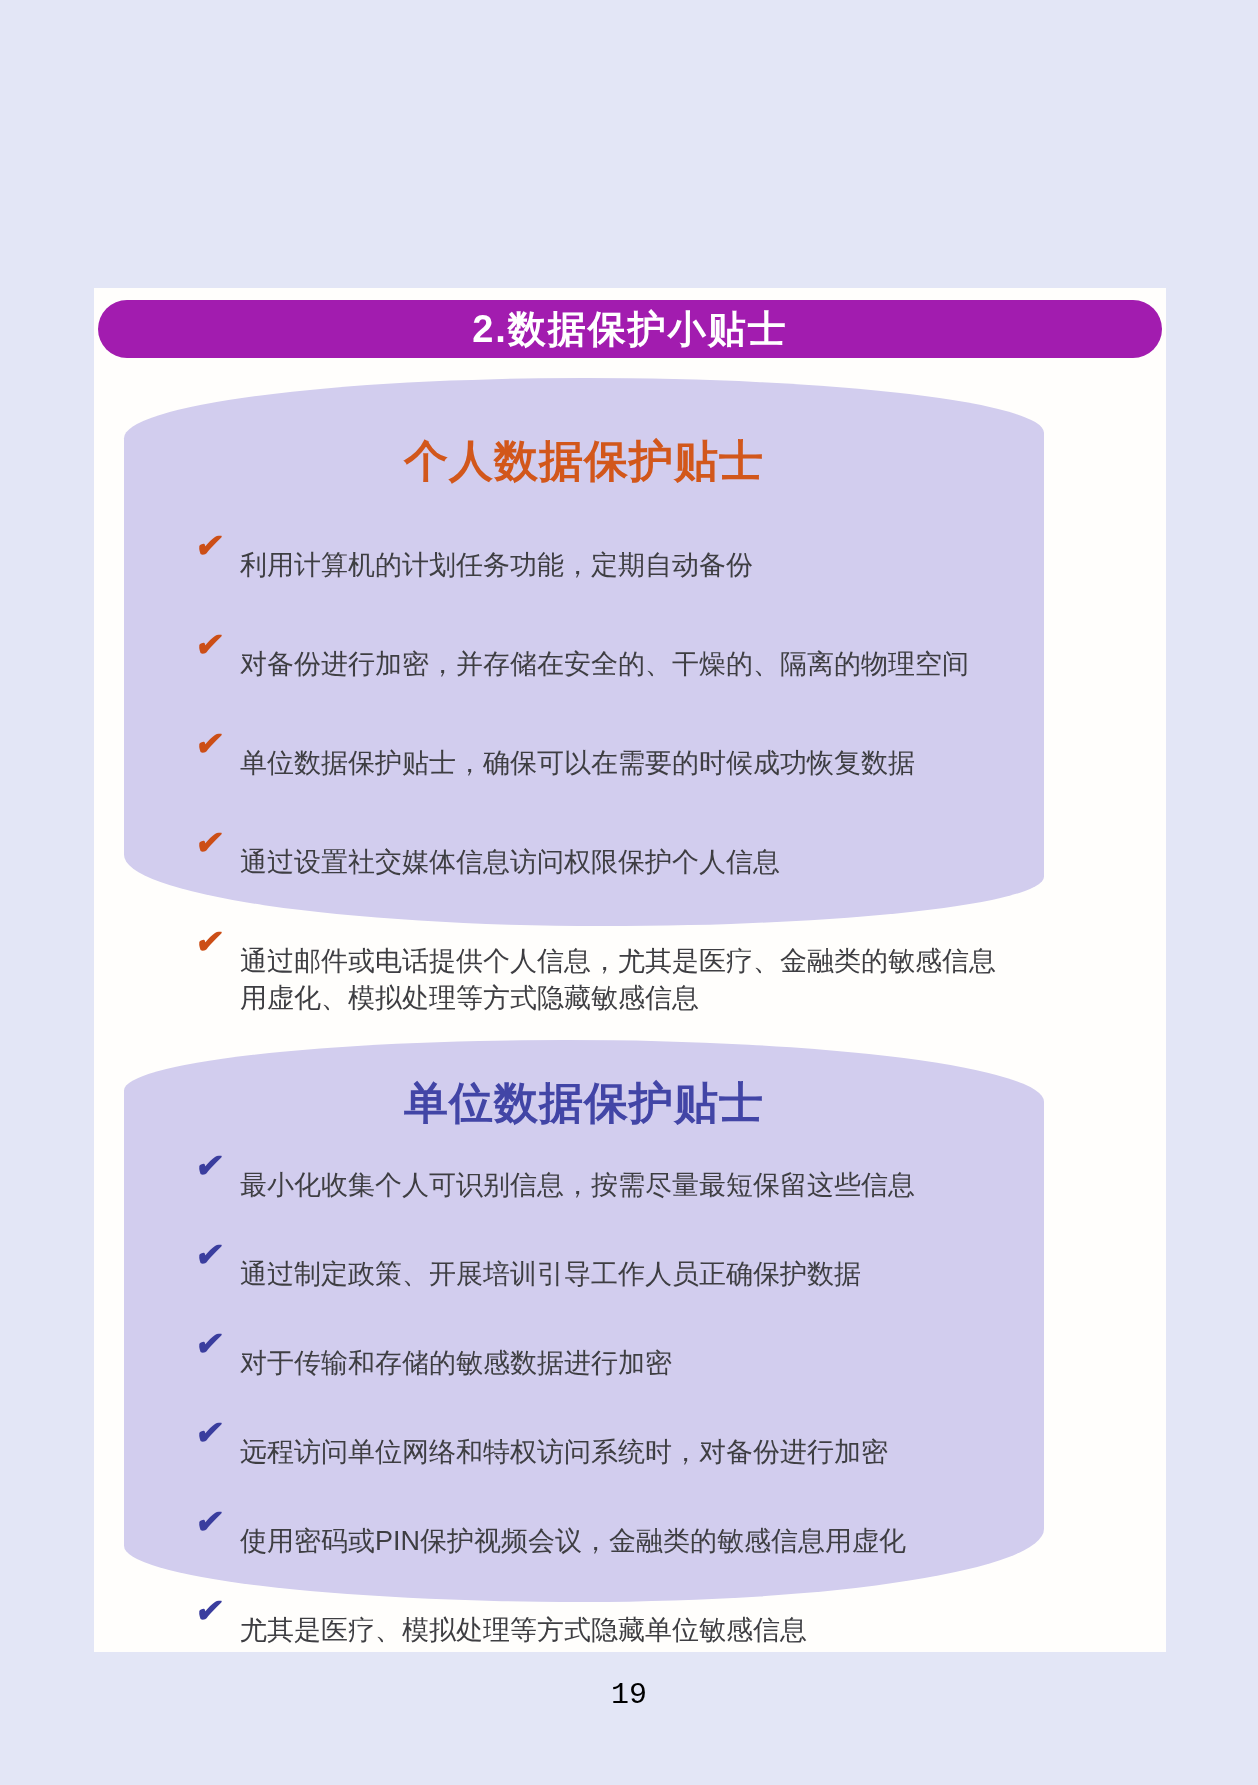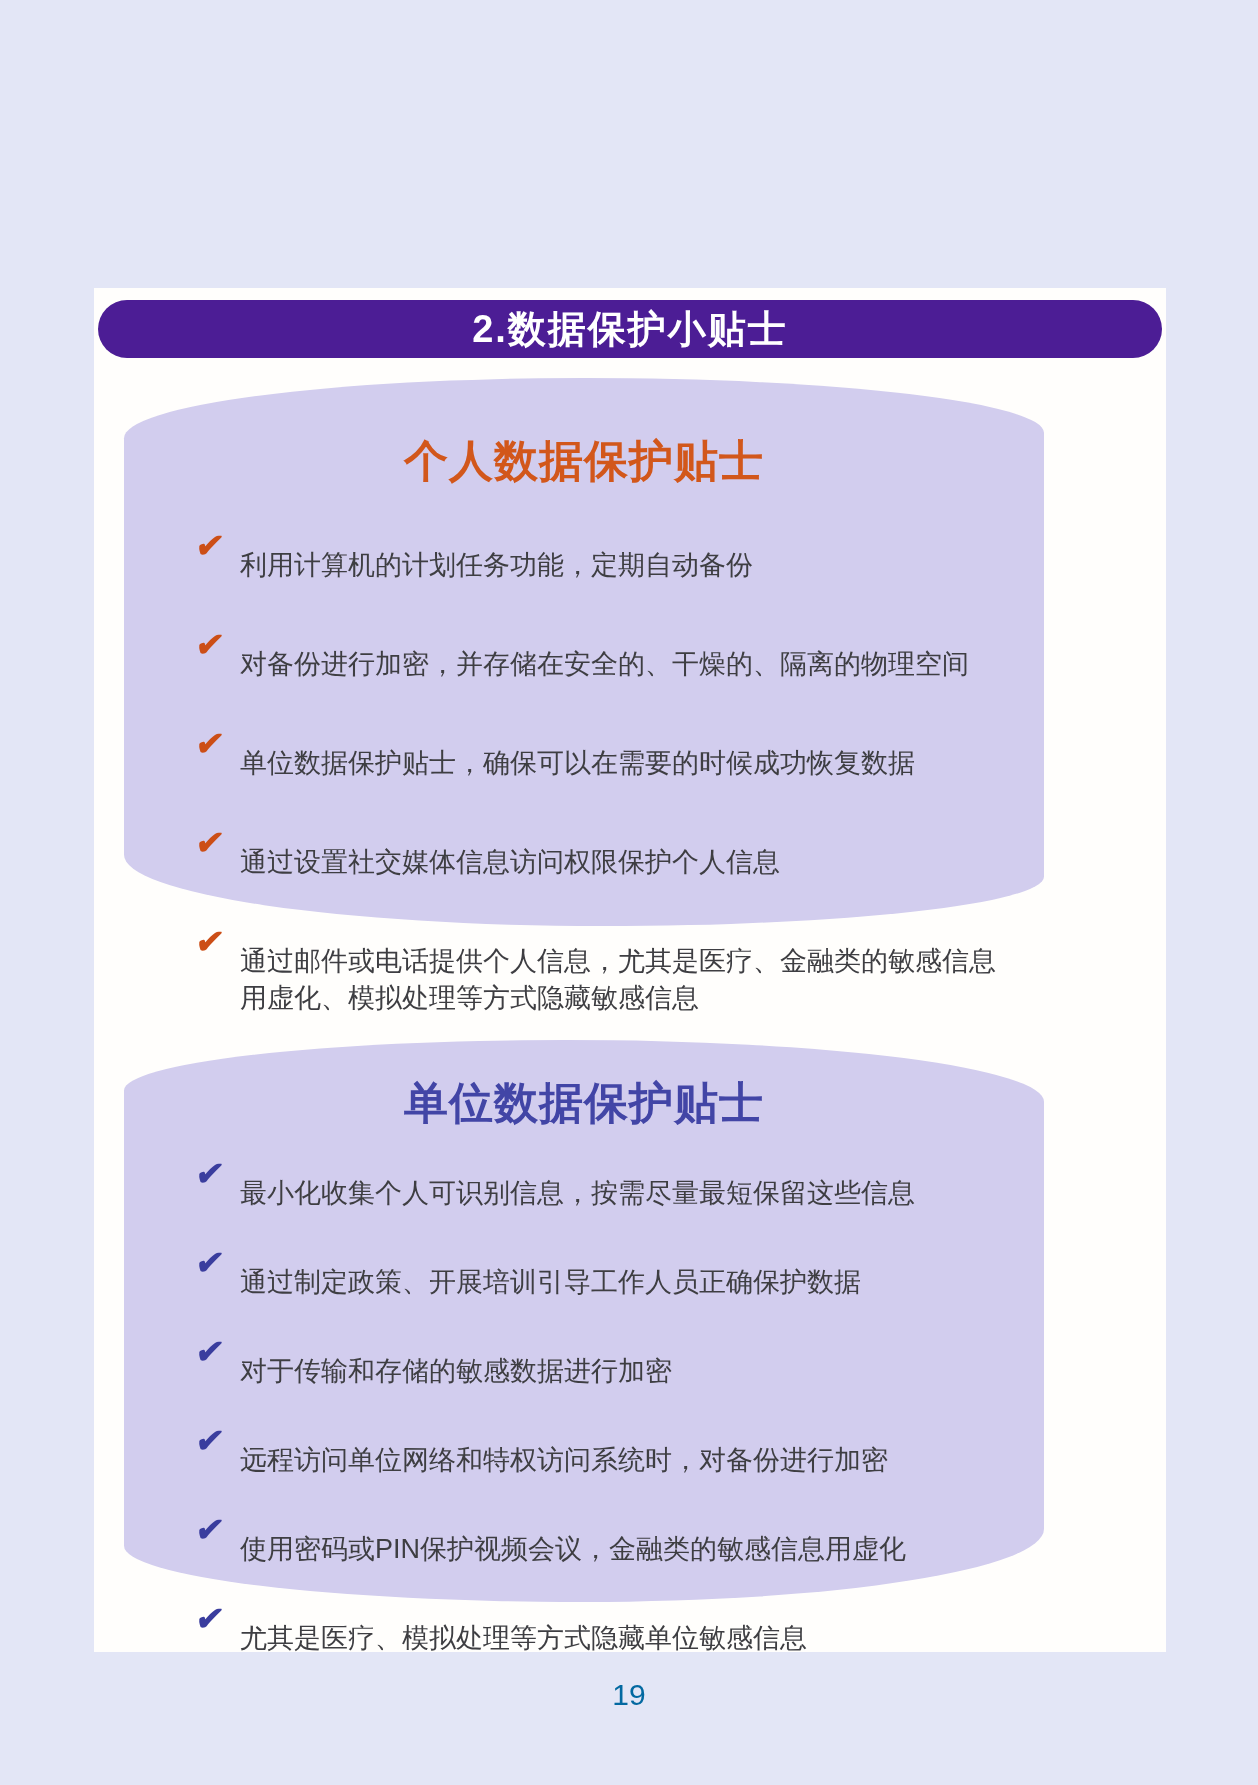--- a/index.html
+++ b/index.html
@@ -11,21 +11,21 @@
     overflow:hidden;
   }
   .card {
     position:absolute; left:94px; top:288px;
     width:1072px; height:1364px;
     background:#fffefc;
   }
   .header-bar {
     position:absolute; left:4px; top:12px;
     width:1064px; height:58px;
-    background:#4c1d95;
+    background:#a21caf;
     border-radius:29px;
     display:flex; align-items:center; justify-content:center;
   }
   .header-title {
     color:#ffffff; font-size:38px; font-weight:bold; letter-spacing:2px;
   }
   .blob {
     position:absolute; left:30px; width:920px;
     background:#d2cdee;
     box-sizing:border-box;
@@ -38,41 +38,41 @@
   .blob-2 {
     top:752px; height:562px;
     border-radius:48% 52% 50% 50% / 9% 11% 13% 10%;
     padding-top:44px;
   }
   .blob-title {
     margin:0 0 48px; text-align:center;
     font-size:44px; font-weight:bold; line-height:38px;
     letter-spacing:1px;
   }
-  .blob-2 .blob-title { margin-bottom:34px; }
+  .blob-2 .blob-title { margin-bottom:26px; }
   .accent-orange { color:#d2571b; }
   .accent-indigo { color:#4245a6; }
   .tips { list-style:none; margin:0; padding:0 44px 0 72px; }
   .tip {
     display:flex; align-items:flex-start;
     margin-bottom:43px;
     font-size:27px; line-height:37px; color:#3e3e42;
   }
   .blob-2 .tip { margin-bottom:33px; }
   .check {
     flex:0 0 44px;
     font-size:33px; line-height:36px; font-weight:bold;
     transform:skewX(-8deg);
   }
   .check-orange { color:#cc4e16; }
   .check-indigo { color:#3a3d9e; }
   .tip-text { flex:1;margin-top:19px; }
   .page-number {
     position:absolute; left:0; top:1678px; width:100%;
-    text-align:center; font-size:30px; color:#0369a1;
+    text-align:center; font-size:30px; color:#000000;font-family:Liberation Mono, monospace;
   }
 </style>
 </head>
 <body>
 
 <div class="page">
   <div class="card">
 
     <div class="header-bar">
       <span class="header-title">2.数据保护小贴士</span>

